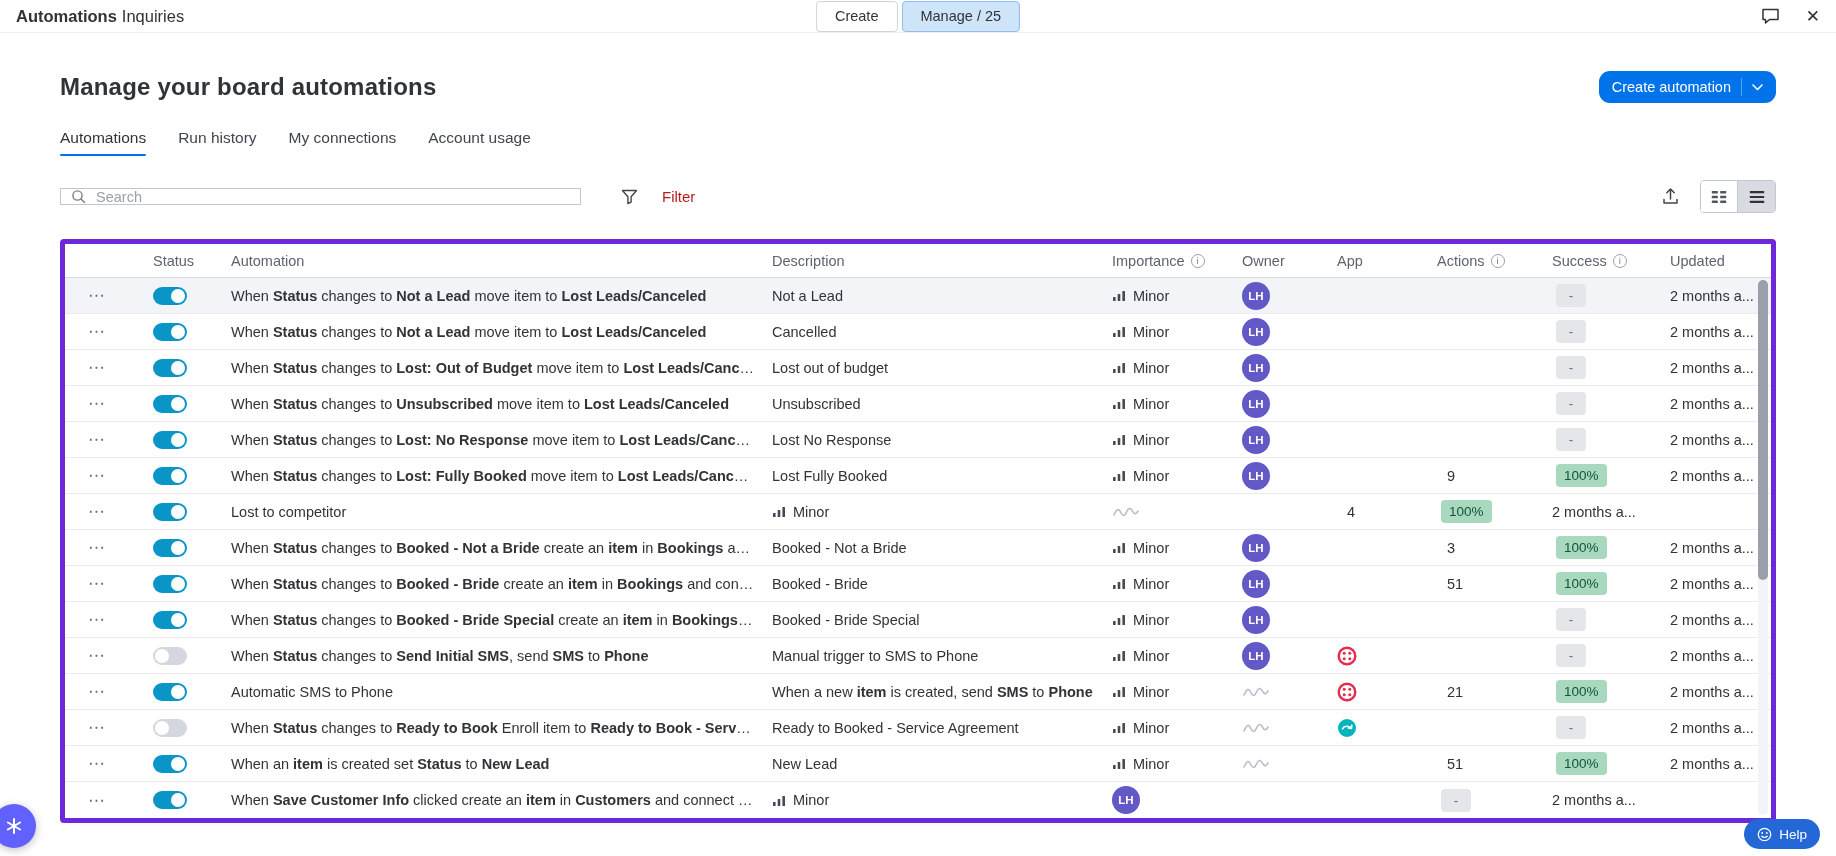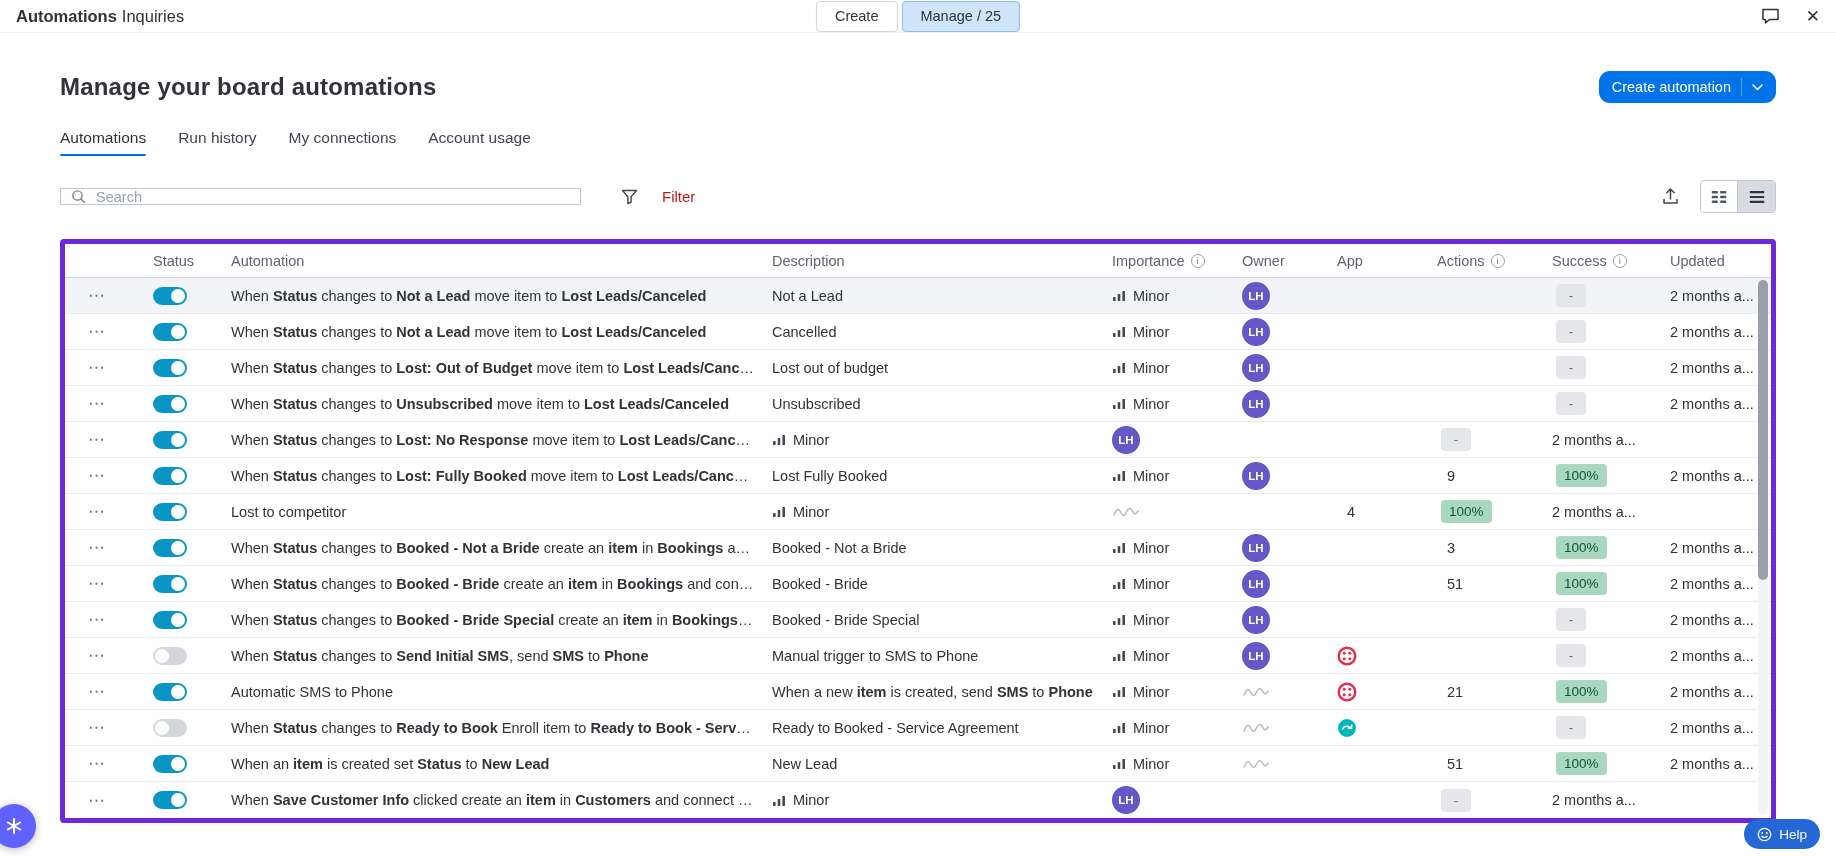--- a/index.html
+++ b/index.html
@@ -379,20 +379,21 @@
   <div class="trow">
     <div class="cell c-menu">
               <button class="menu-btn">⋯</button>
             </div>
     <div class="cell c-status">
               <button class="toggle on">
                 <span class="knob"></span>
               </button>
             </div>
     <div class="cell c-automation auto-text"><span>When </span><span class="b">Status</span><span> changes to </span><span class="b">Lost: No Response</span><span> move item to </span><span class="b">Lost Leads/Canceled</span></div>
+    <div class="cell c-desc">Lost No Response</div>
     <div class="cell c-importance">
               <span class="imp-icon">
                 <svg width="14" height="13" viewBox="0 0 14 13">
                   <g fill="#434a54">
                     <rect x="1" y="8" width="2.6" height="4" rx="0.6"></rect>
                     <rect x="5.7" y="5" width="2.6" height="7" rx="0.6"></rect>
                     <rect x="10.4" y="2" width="2.6" height="10" rx="0.6"></rect>
                   </g>
                 </svg>
               </span>

